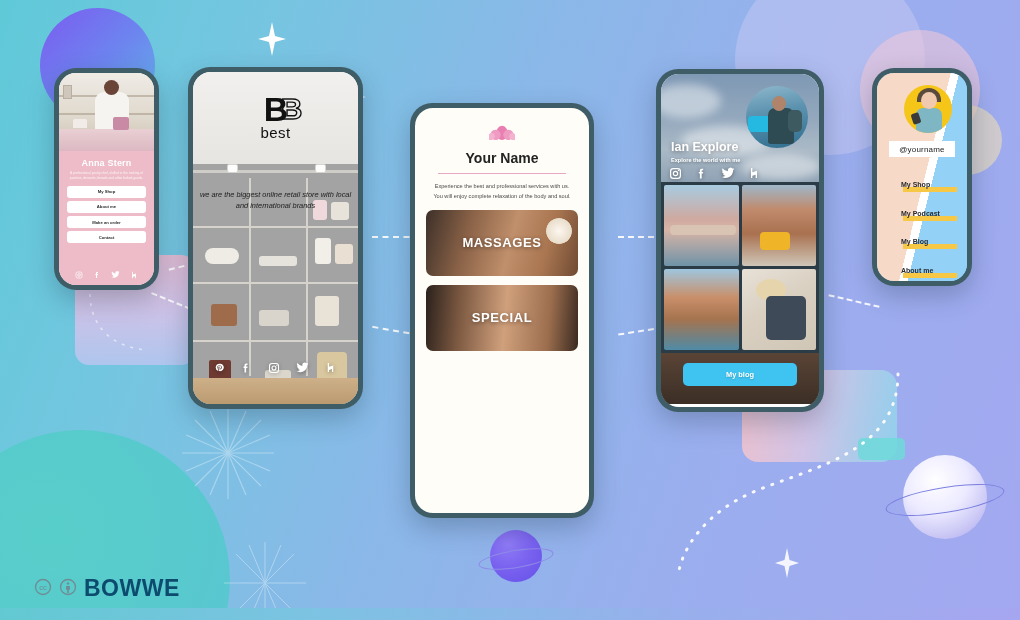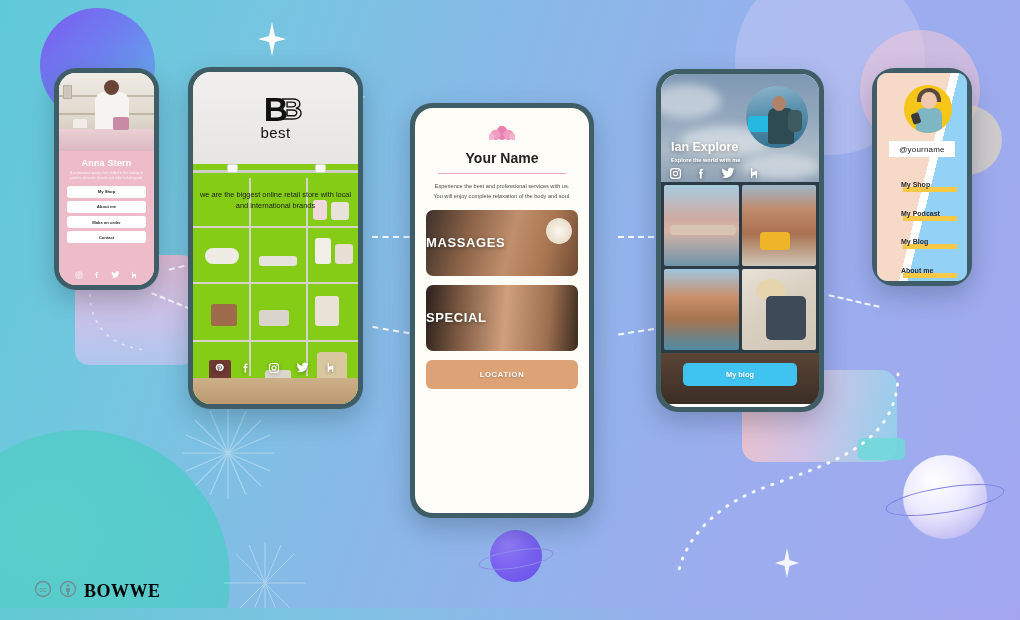--- a/index.html
+++ b/index.html
@@ -131,21 +131,21 @@
   
   #phone2 { left:188px; top:67px; width:175px; height:342px; }
   .p2-top {
     height:92px; position:relative;
     background:linear-gradient(180deg,#f1f0ee 0%,#e7e5e1 100%);
     display:flex; flex-direction:column; align-items:center; justify-content:center;
   }
   .p2-logo { font-size:34px; font-weight:800; color:#111; line-height:.85; letter-spacing:-1px; position:relative; }
   .p2-logo .ghost { position:absolute; left:17px; top:1px; font-size:30px; color:transparent; -webkit-text-stroke:1.4px #111; }
   .p2-store { font-size:15px; color:#111; letter-spacing:.4px; margin-top:1px; }
-  .p2-mid { position:relative; height:calc(100% - 92px); background:#84cc16; overflow:hidden; }
+  .p2-mid { position:relative; height:calc(100% - 92px); background:#a3a3a3; overflow:hidden;font-style:italic; }
   .p2-rail { position:absolute; left:0; right:0; top:6px; height:3px; background:#cfcdc8; }
   .p2-lamp { position:absolute; top:0; width:11px; height:9px; border-radius:2px; background:#fdfdfd; border:1px solid #d6d4cf; }
   .p2-tag {
     position:absolute; left:0; right:0; top:26px; text-align:center; color:#1c1c1c;
     font-size:7.4px; line-height:1.45; font-weight:400; z-index:4;
   }
   .p2-shelfwrap { position:absolute; inset:0; }
   .p2-col { position:absolute; top:14px; bottom:28px; width:1.5px; background:#d6d3cd; }
   .p2-row { position:absolute; left:0; right:0; height:1.5px; background:#d6d3cd; }
   .p2-item { position:absolute; border-radius:3px; }
@@ -160,21 +160,21 @@
 
   
   #phone3 { left:410px; top:103px; width:184px; height:415px; }
   #phone3 .screen { background:#fffdf7; padding:10px 11px; display:flex; flex-direction:column; }
   .lotus { text-align:center; margin-top:4px; }
   .p3-title { text-align:center; font-size:14px; font-weight:700; color:#232323; margin-top:6px; }
   .p3-rule { height:1.4px; background:#e7a9c4; margin:7px 12px 8px; }
   .p3-desc { text-align:center; font-size:5.6px; line-height:1.65; color:#4a4a4a; padding:0 4px; margin-bottom:9px; }
   .p3-card {
     height:66px; border-radius:7px; margin-bottom:9px; position:relative; overflow:hidden;
-    display:flex; align-items:center; 
+    display:flex; align-items:center; justify-content:center;
   }
   .p3-card span { color:#fff; font-size:13px; font-weight:700; letter-spacing:.6px; text-shadow:0 1px 4px rgba(0,0,0,.45); z-index:3; }
   .card-massage { background:linear-gradient(105deg,#3d3029 0%,#8a6247 28%,#c08f6b 55%,#a87550 78%,#6f4a33 100%); }
   .card-massage::after {
     content:""; position:absolute; right:6px; top:8px; width:26px; height:26px; border-radius:50%;
     background:radial-gradient(circle,#fdf7ef 0%,#e9ddcb 70%,transparent 72%);
   }
   .card-packages { background:linear-gradient(95deg,#2a211c 0%,#7a5740 22%,#d0a07c 52%,#9c6e4e 80%,#3a2a20 100%); }
   .card-offers { background:linear-gradient(180deg,#d7d2cb 0%,#b9b2a8 55%,#8e857a 100%); }
   .card-offers::before {
@@ -217,21 +217,21 @@
   .p4-bottom { position:relative; height:calc(100% - 108px - 174px); background:#2b3c46; overflow:hidden; }
   .p4-bottom .soil { position:absolute; inset:0; background:linear-gradient(180deg,#5a4436 0%,#3b2e25 100%); }
   .p4-blog {
     position:absolute; left:22px; right:22px; top:10px; background:#3fc3f0; border-radius:5px;
     text-align:center; color:#fff; font-size:7.4px; font-weight:700; padding:7px 0; z-index:4;
     text-shadow:0 1px 2px rgba(0,0,0,.2);
   }
 
   
   #phone5 { left:872px; top:68px; width:100px; height:218px; }
-  #phone5 .screen { border-radius:10px; position:relative; background:#8fd0f5; overflow:hidden; }
+  #phone5 .screen { border-radius:17px; position:relative; background:#8fd0f5; overflow:hidden; }
   .p5-diag {
     position:absolute; inset:0;
     background:linear-gradient(104deg,#f6d9c6 0%,#f6d9c6 52%,#ffffff 52%,#ffffff 58%,#93d2f6 58%,#93d2f6 100%);
   }
   .p5-avatar {
     position:absolute; left:27px; top:12px; width:48px; height:48px; border-radius:50%; overflow:hidden;
     background:#f5c518;
   }
   .p5-avatar .g-head { position:absolute; left:17px; top:7px; width:16px; height:17px; border-radius:50%; background:#f0c9ae; }
   .p5-avatar .g-hair { position:absolute; left:13px; top:3px; width:24px; height:14px; border-radius:12px 12px 0 0; background:#5a4a3c; }
@@ -474,21 +474,20 @@
     <div class="p3-rule"></div>
     <div class="p3-desc">Experience the best and professional services with us. You will enjoy complete relaxation of the body and soul.</div>
 
     <div class="p3-card card-massage">
       <span>MASSAGES</span>
     </div>
     <div class="p3-card card-packages">
       <span>SPECIAL</span>
     </div>
 
-    <div class="p3-btn" style="background:#dda376;">LOCATION</div>
   </div>
 </div>
 
 <div class="phone" id="phone4">
   <div class="screen">
     <div class="p4-hero">
       <div class="cloud" style="left:-10px; top:10px; width:70px; height:34px;"></div>
       <div class="cloud" style="left:20px; top:52px; width:90px; height:30px;"></div>
       <div class="cloud" style="left:80px; top:80px; width:80px; height:26px;"></div>
 
@@ -579,14 +578,14 @@
       <text x="12" y="16" font-size="10" fill="#6f8d95" stroke="none" text-anchor="middle" font-family="Liberation Sans, sans-serif">cc</text>
     </svg>
   </span>
   <span>
     <svg width="18" height="18" viewBox="0 0 24 24" fill="none" stroke="#6f8d95" stroke-width="1.8">
       <circle cx="12" cy="12" r="10"></circle>
       <circle cx="12" cy="7.4" r="1.6" fill="#6f8d95" stroke="none"></circle>
       <path d="M9.4 10.6h5.2v5.2h-1.5V20h-2.2v-4.2H9.4z" fill="#6f8d95" stroke="none"></path>
     </svg>
   </span>
-  <span style="font-size:18px; font-weight:700; color:#000000; letter-spacing:.5px;font-family:Liberation Serif, serif;">BOWWE</span>
+  <span style="font-size:23px; font-weight:700; color:#0c4a6e; letter-spacing:.5px;">BOWWE</span>
 </div>
 
 </body></html>

